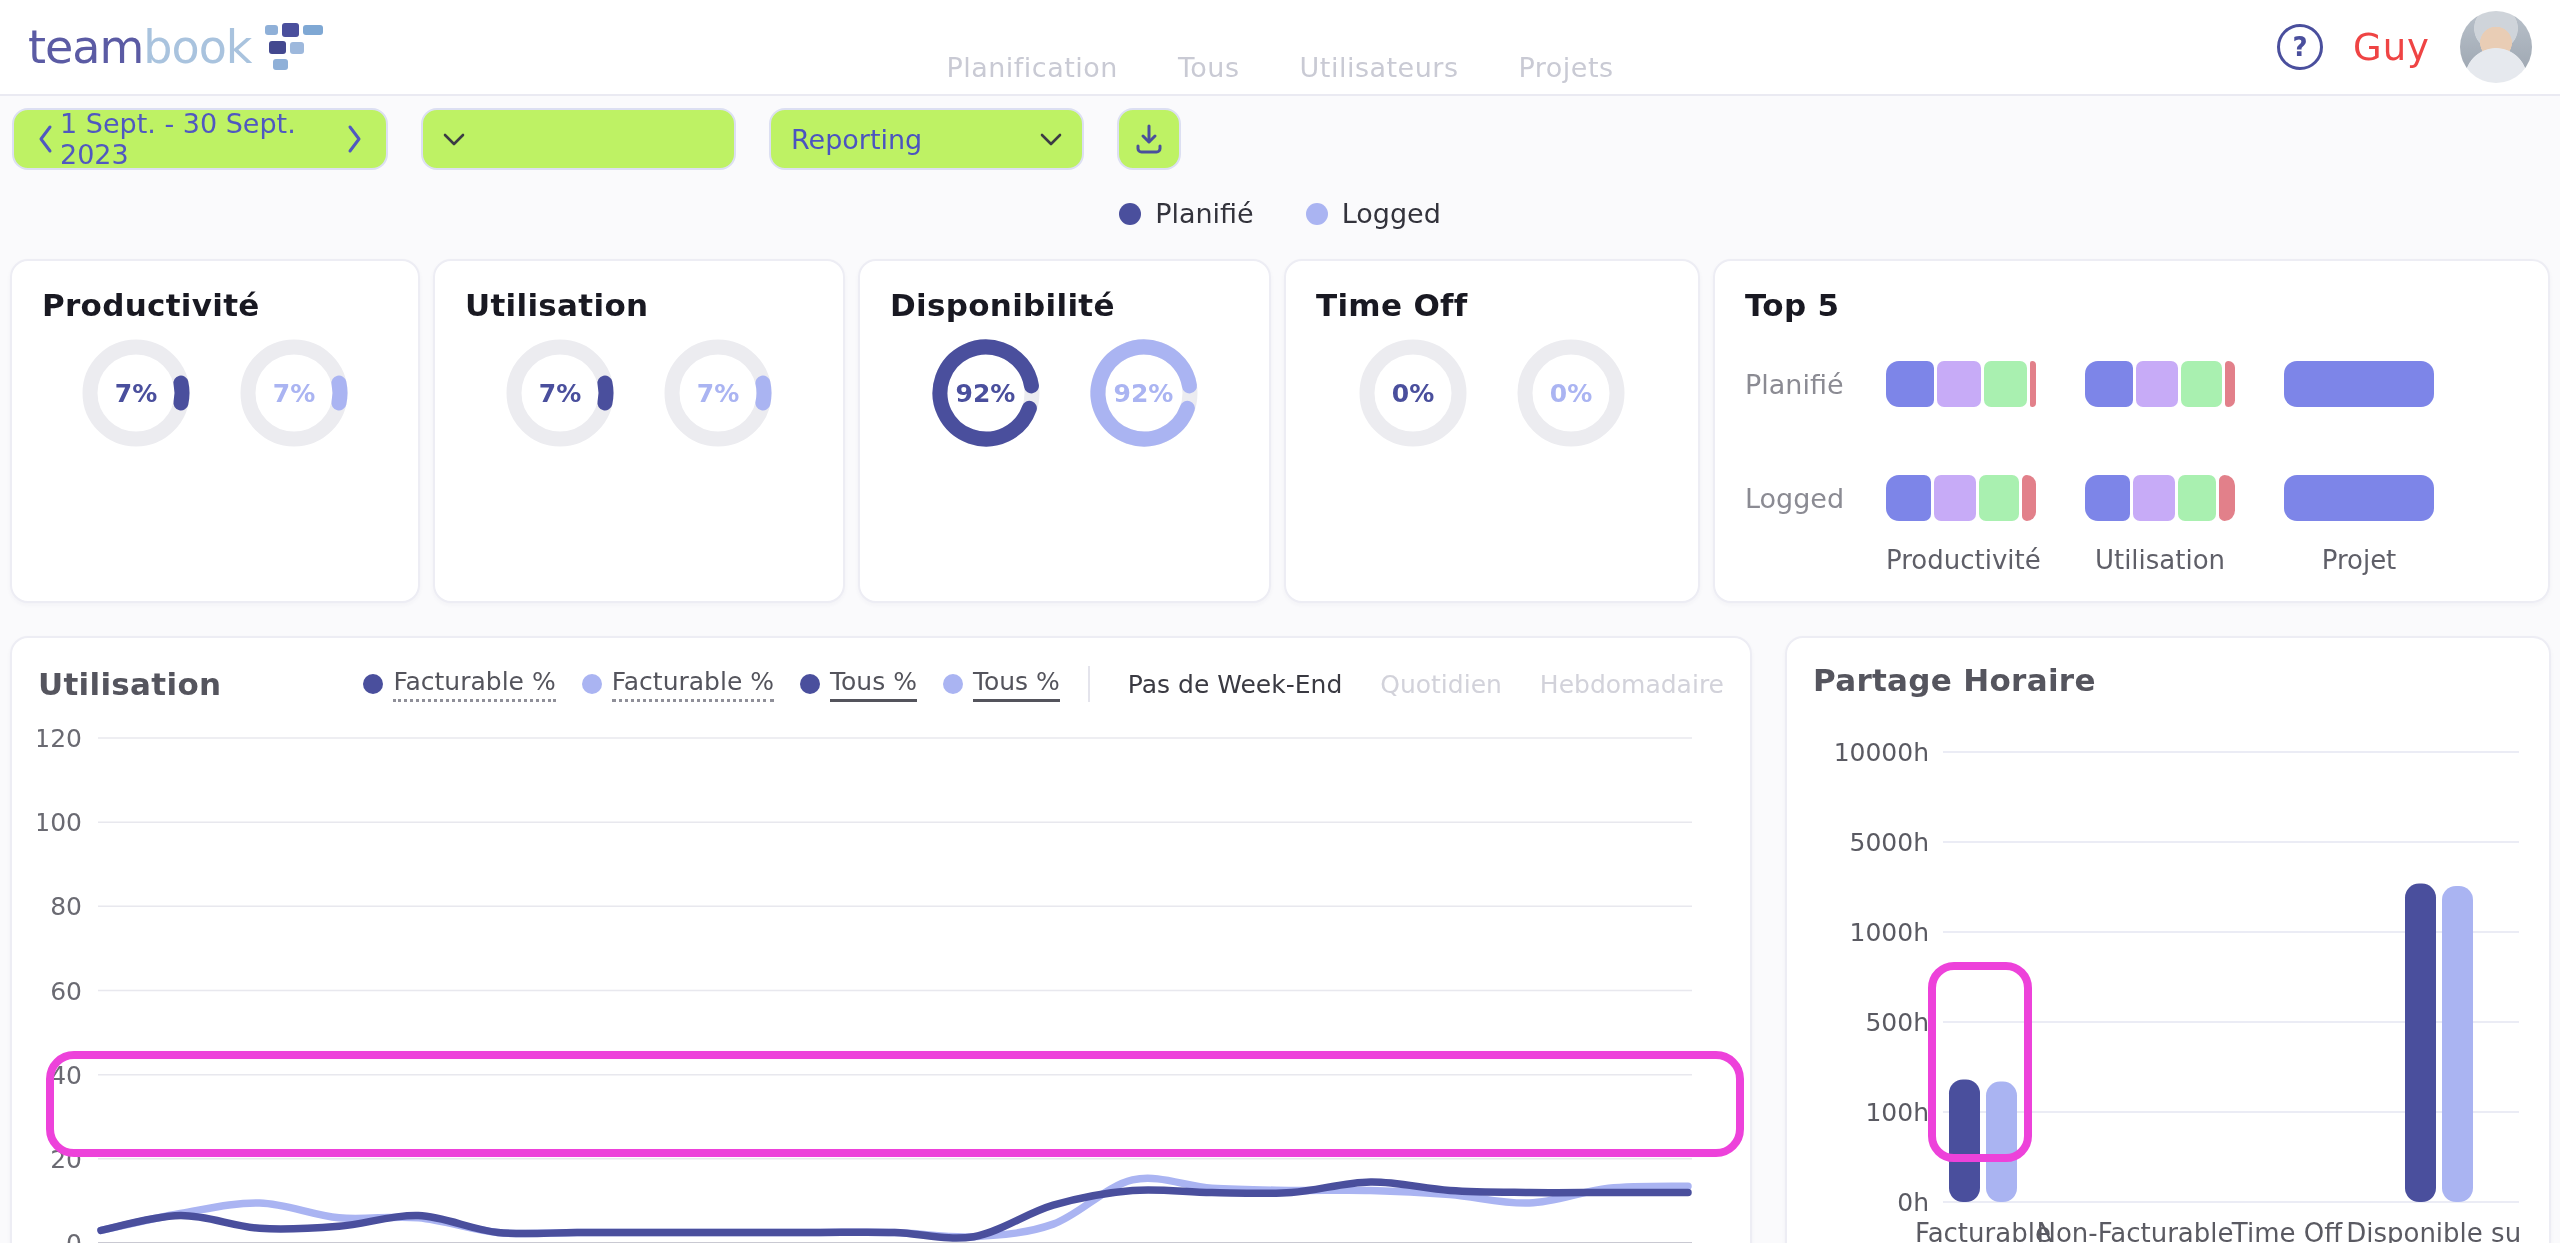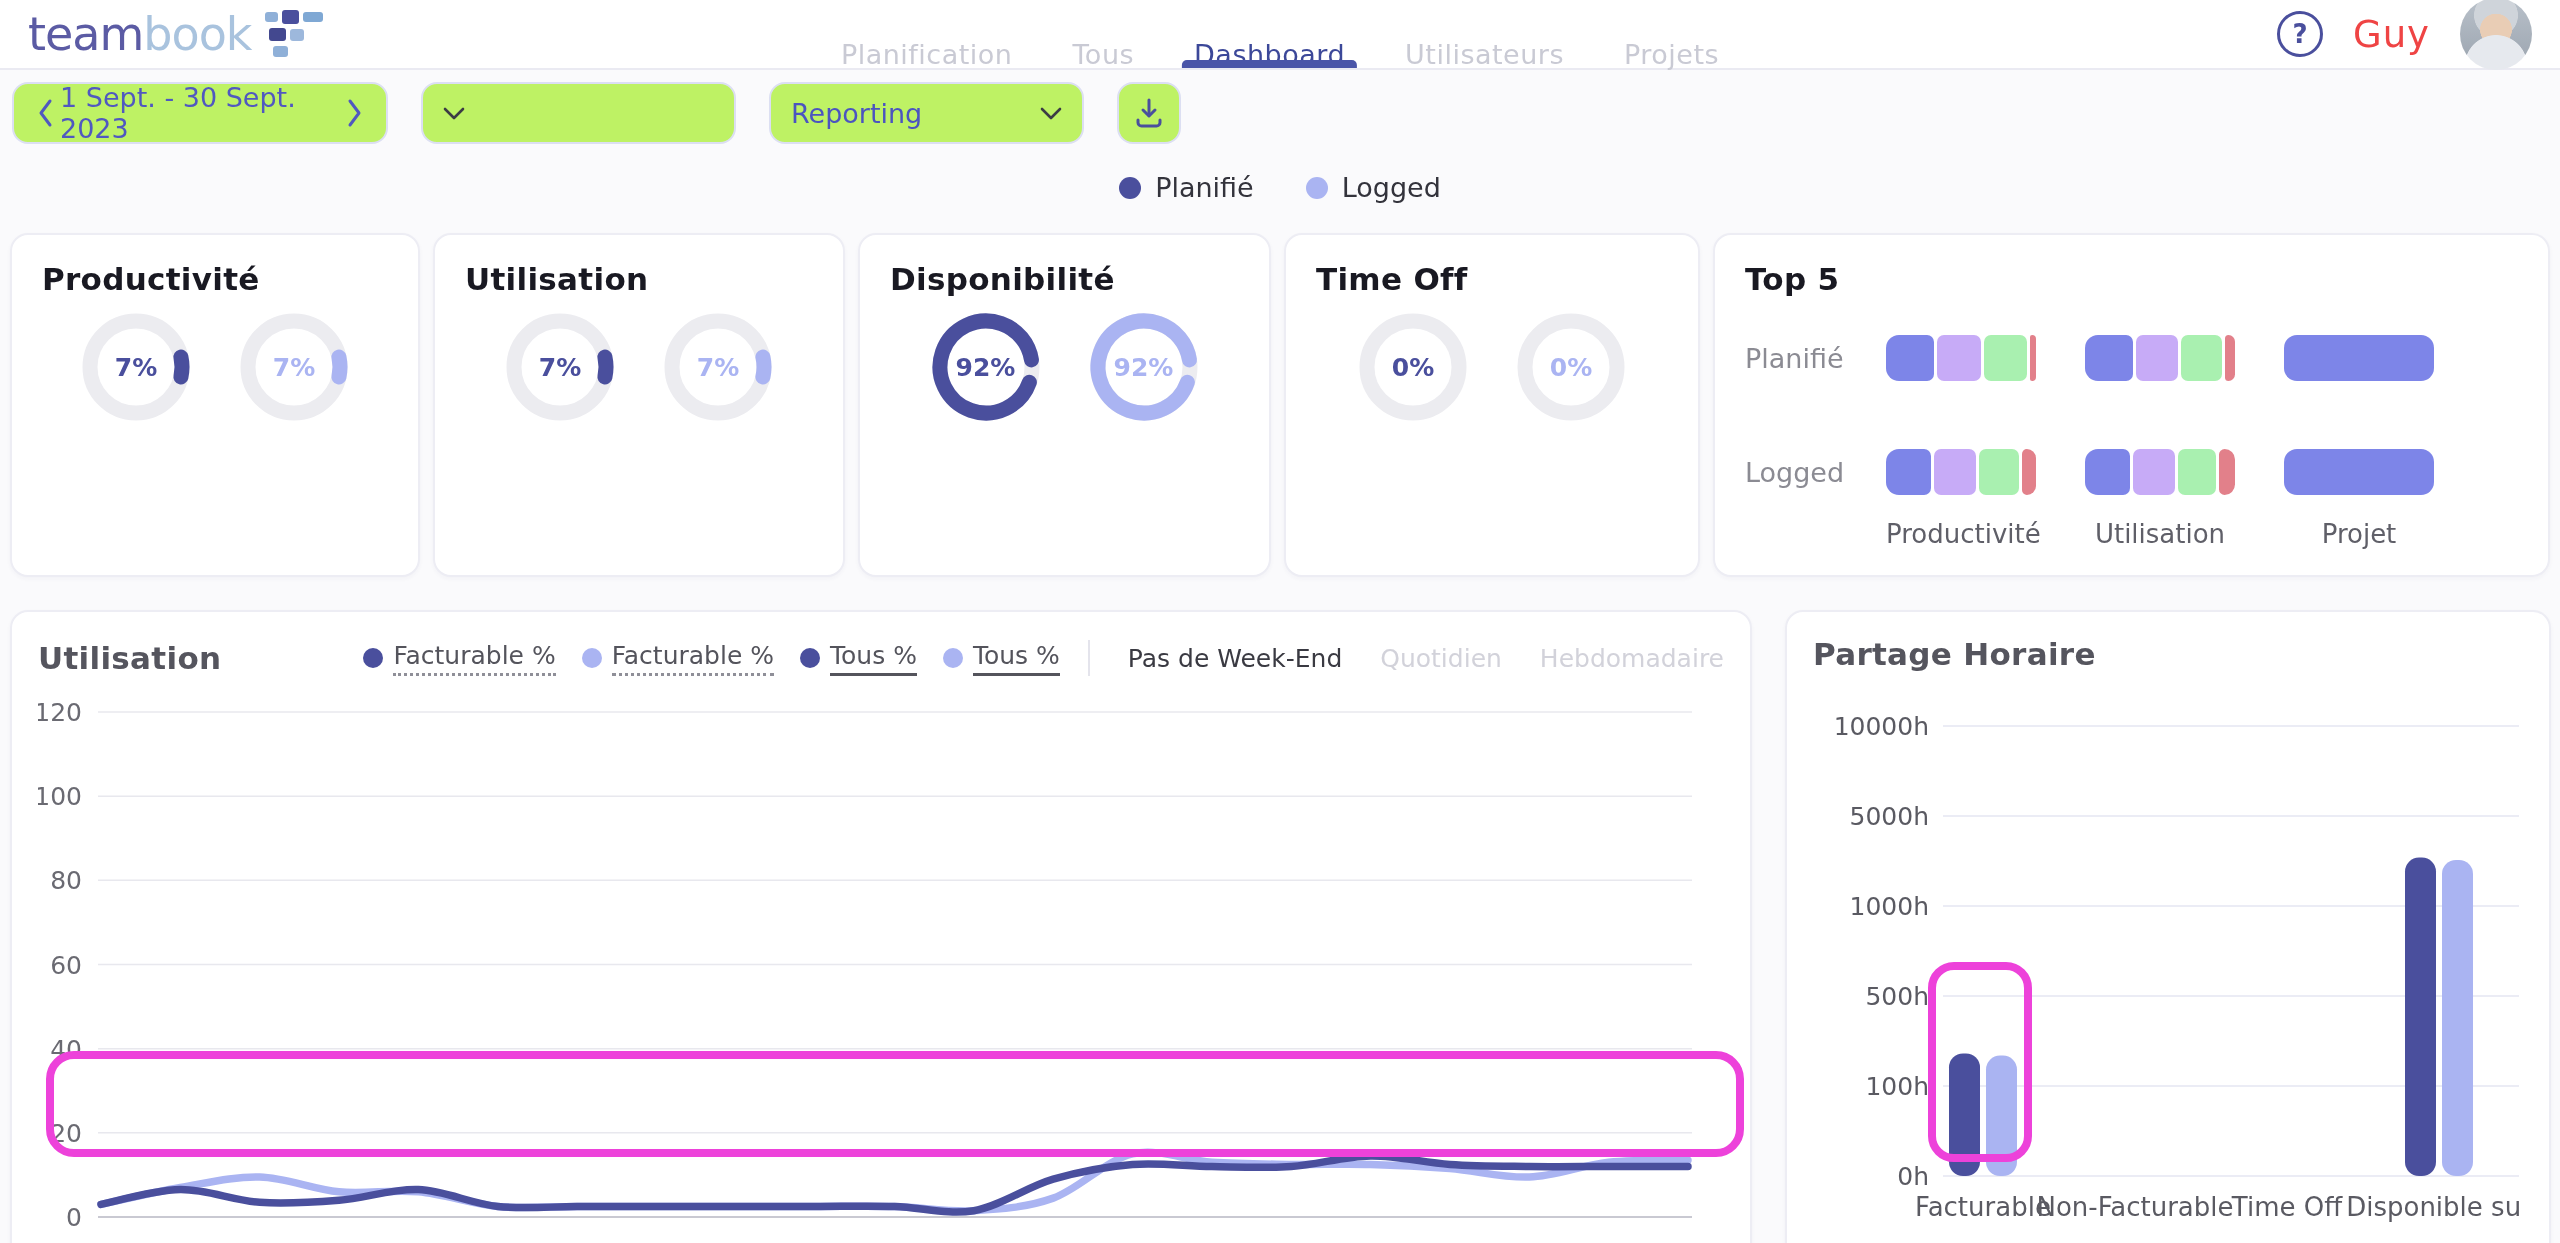--- a/index.html
+++ b/index.html
@@ -2,21 +2,21 @@
 <html><head>
 <meta charset="utf-8">
 <style>
   * { margin:0; padding:0; box-sizing:border-box; }
   html,body { width:2560px; height:1243px; }
   body {
     font-family:"DejaVu Sans","Liberation Sans",sans-serif;
     background:#fafafc; color:#202028; position:relative; overflow:hidden;
   }
   
-  .app-header { height:70px; background:#fff; border-bottom:2px solid #eaeaf2;
+  .app-header { height:96px; background:#fff; border-bottom:2px solid #eaeaf2;
     display:flex; align-items:center; padding:0 28px; position:relative; }
   .logo { display:flex; align-items:center; gap:14px; }
   .logo-text { font-size:46px; font-weight:400; letter-spacing:-1px; }
   .logo-text .p1 { color:#5b5ba4; }
   .logo-text .p2 { color:#a9c3de; }
   .logo-mark { position:relative; width:60px; height:48px; }
   .logo-mark span { position:absolute; border-radius:3px; }
   .lm-a { left:0; top:2px; width:13px; height:10px; background:#8fb0d8; }
   .lm-b { left:17px; top:0; width:17px; height:14px; background:#4a4f9d; }
   .lm-c { left:38px; top:2px; width:20px; height:10px; background:#7fa8d4; }
@@ -120,21 +120,20 @@
         <span class="lm-b"></span>
         <span class="lm-c"></span>
       <span class="lm-d"></span>
         <span class="lm-e"></span>
         <span class="lm-f"></span>
     </div>
   </div>
   <nav class="main-nav">
     <div class="nav-item">Planification</div>
     <div class="nav-item">Tous</div>
-    <div class="nav-item active">Dashboard</div>
     <div class="nav-item">Utilisateurs</div>
     <div class="nav-item">Projets</div>
   </nav>
   <div class="header-right">
     <div class="help-btn">
         <span>?</span>
       </div>
     <span class="user-name">Guy</span>
     <div class="avatar"></div>
   </div>

